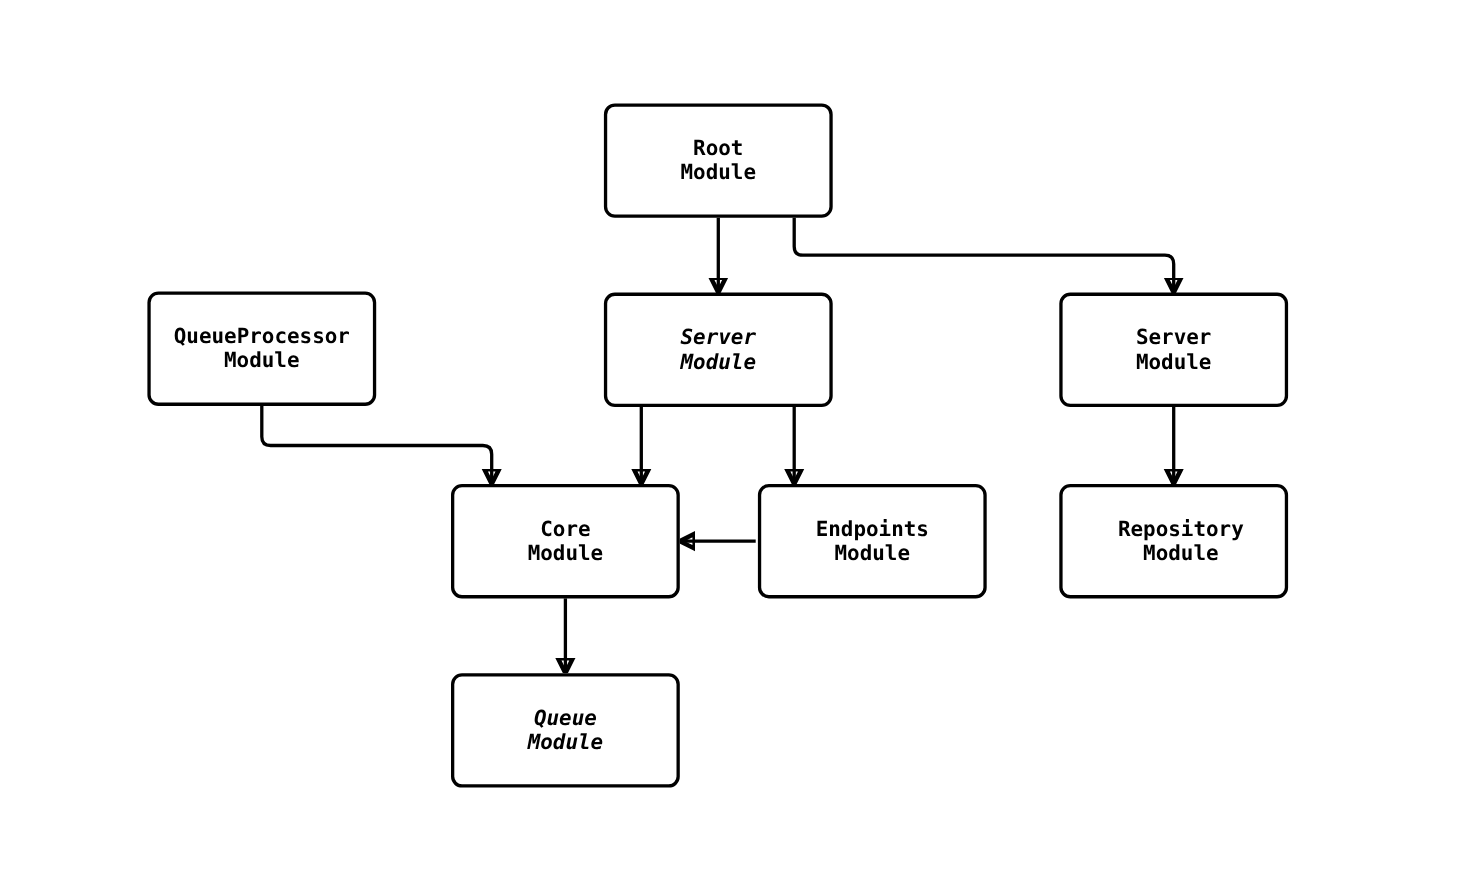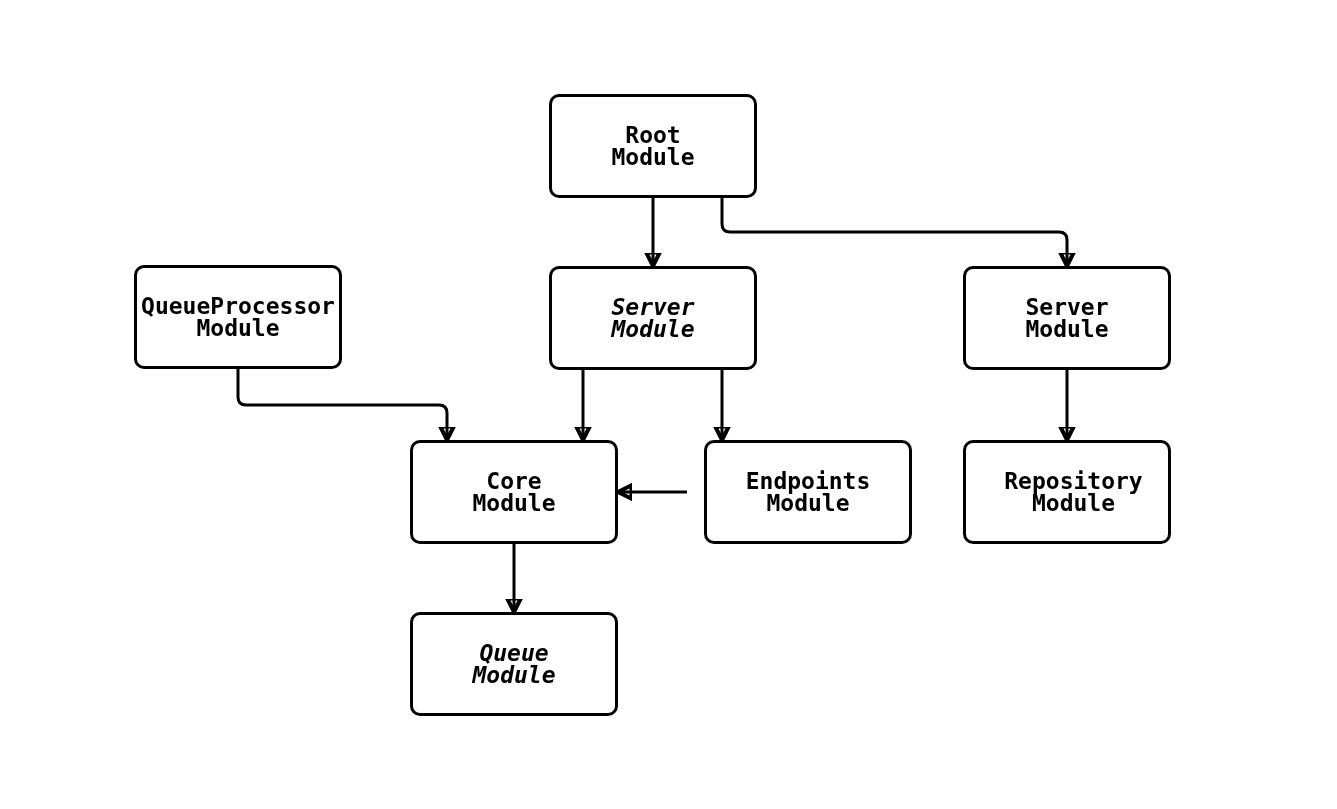--- a/index.html
+++ b/index.html
@@ -39,33 +39,33 @@
     width: 208px;
     height: 104px;
     background: var(--node-fill);
     border: 3px solid var(--stroke);
     border-radius: 10px;
     display: flex;
     align-items: center;
     justify-content: center;
   }
   .node .label {
-    font-size: 23px;
+    font-size: 19px;
     font-weight: bold;
     line-height: 22px;
     color: var(--text);
     text-align: center;
     white-space: pre-line;
   }
   .node-root          { left: 549px; top: 94px;  }
   .node-queueprocessor{ left: 134px; top: 265px; }
   .node-server        { left: 549px; top: 266px; font-style: italic; }
   .node-global        { left: 963px; top: 266px; }
   .node-core          { left: 410px; top: 440px; }
-  .node-endpoints     { left: 704px; top: 440px; }
+  .node-endpoints     { left: 689px; top: 440px; }
   .node-repository    { left: 963px; top: 440px; padding-left: 13px; }
   .node-queue         { left: 410px; top: 612px; font-style: italic; }
 </style>
 </head>
 <body>
 
 <div class="canvas">
 
   <svg class="edge-layer" width="1337" height="809" viewBox="0 0 1337 809" xmlns="http://www.w3.org/2000/svg">
     <defs>

